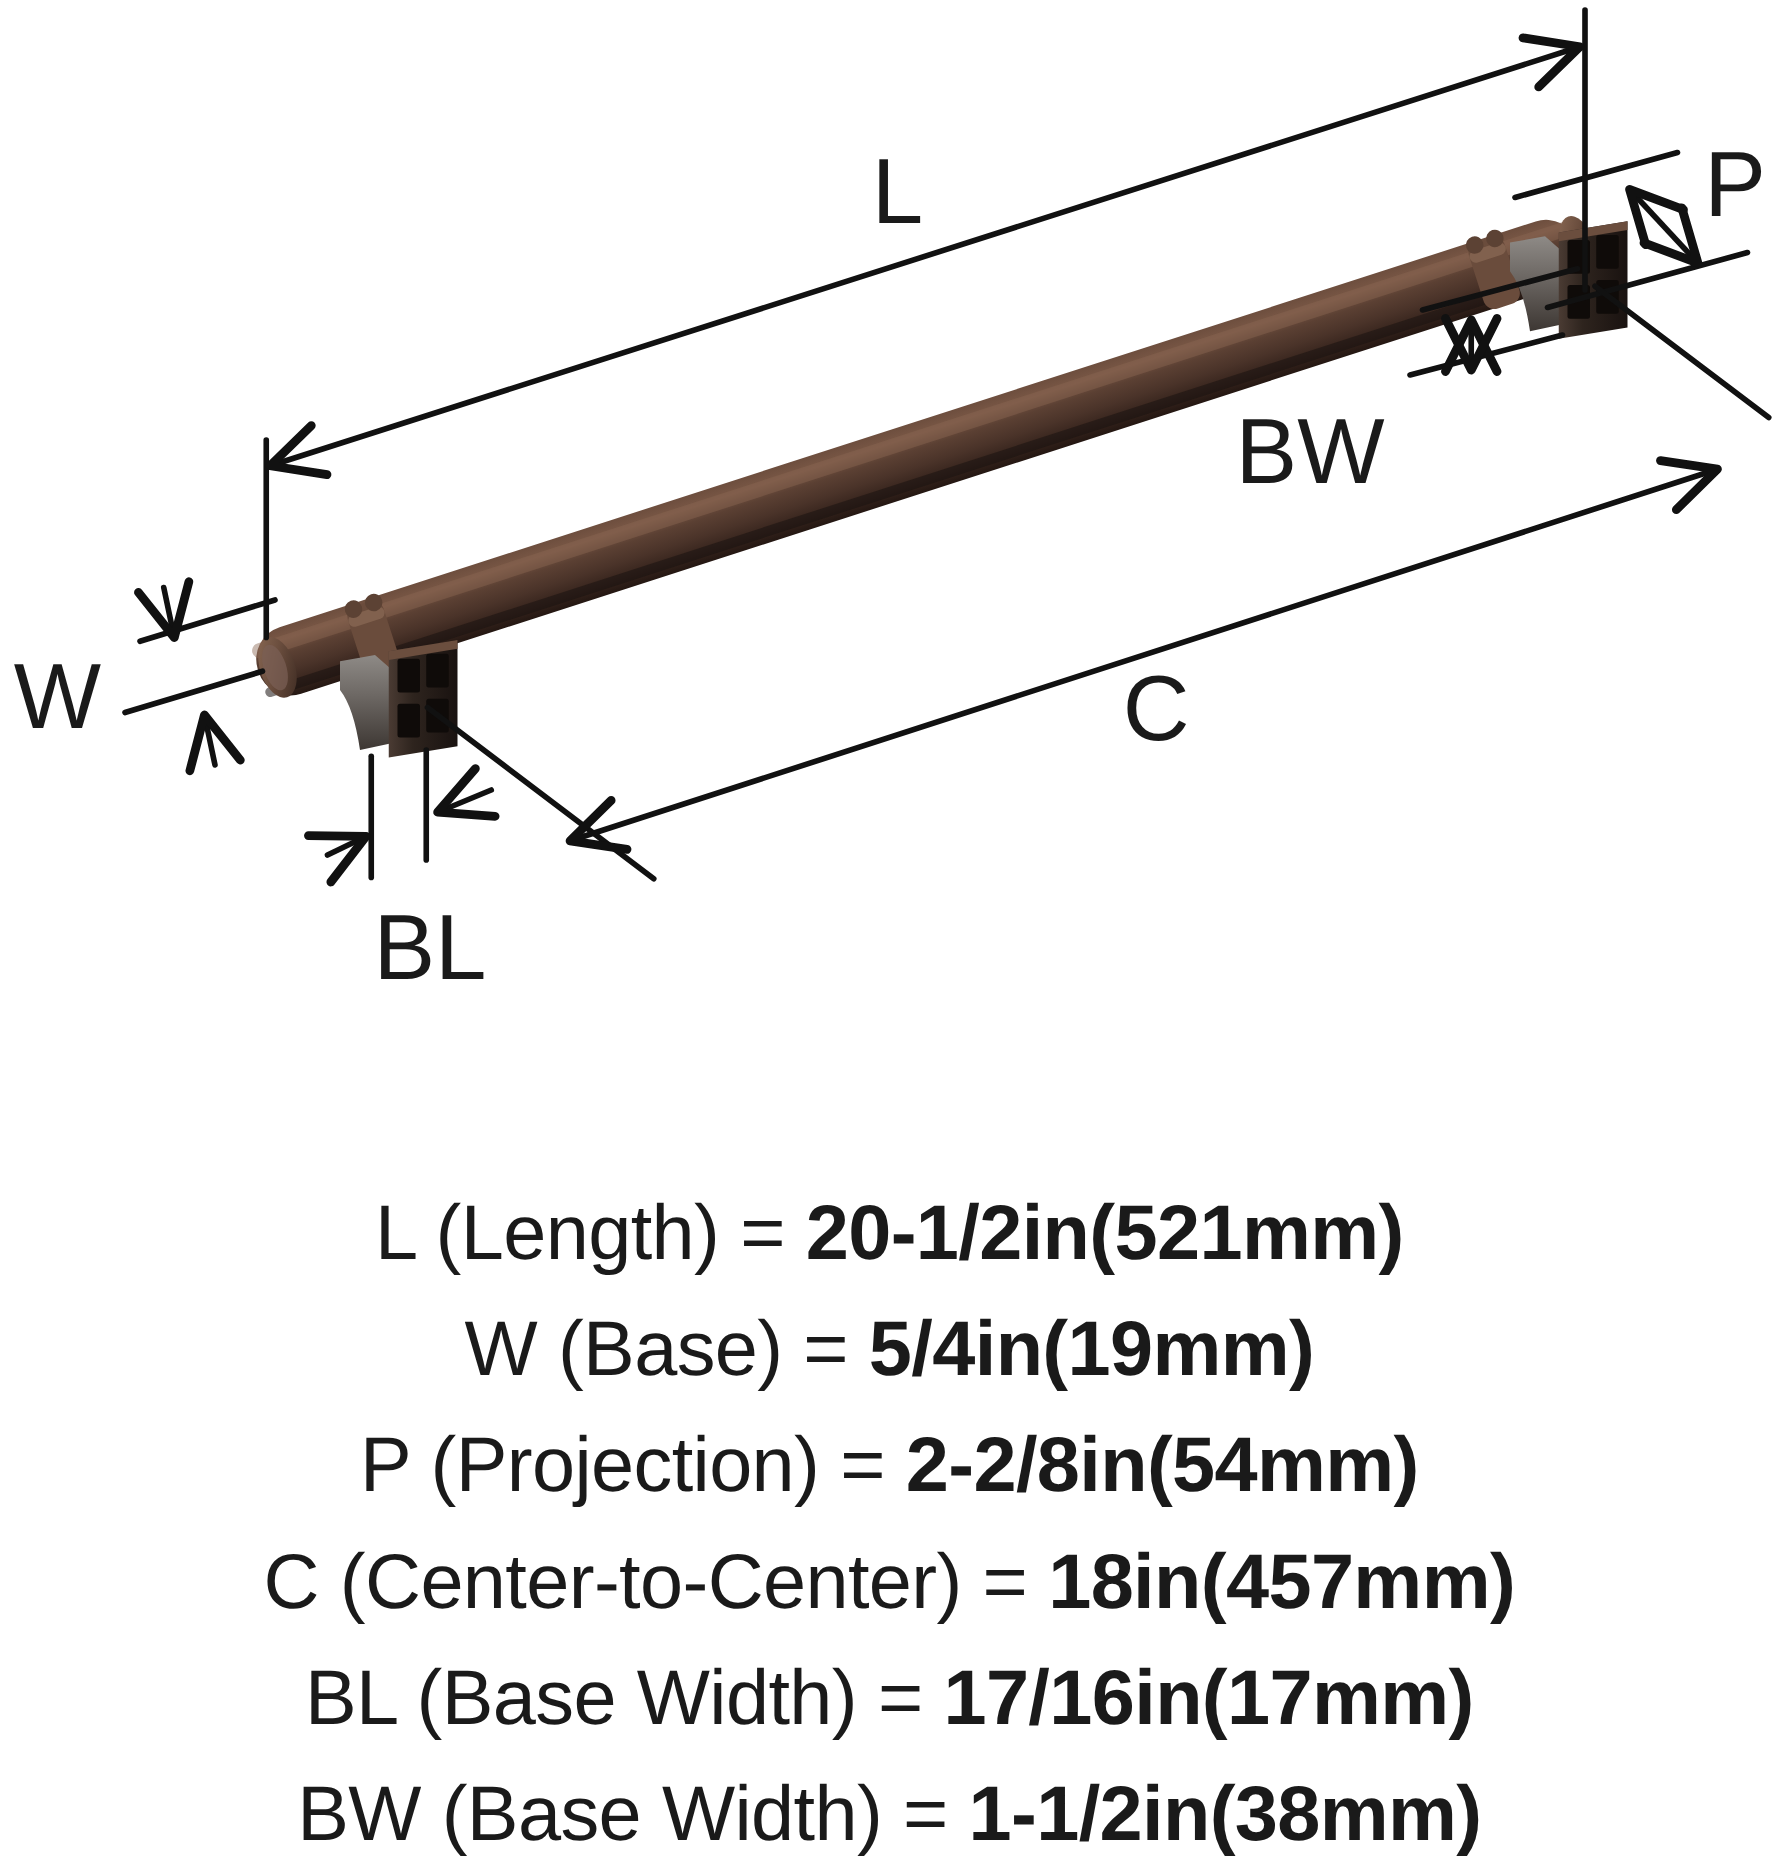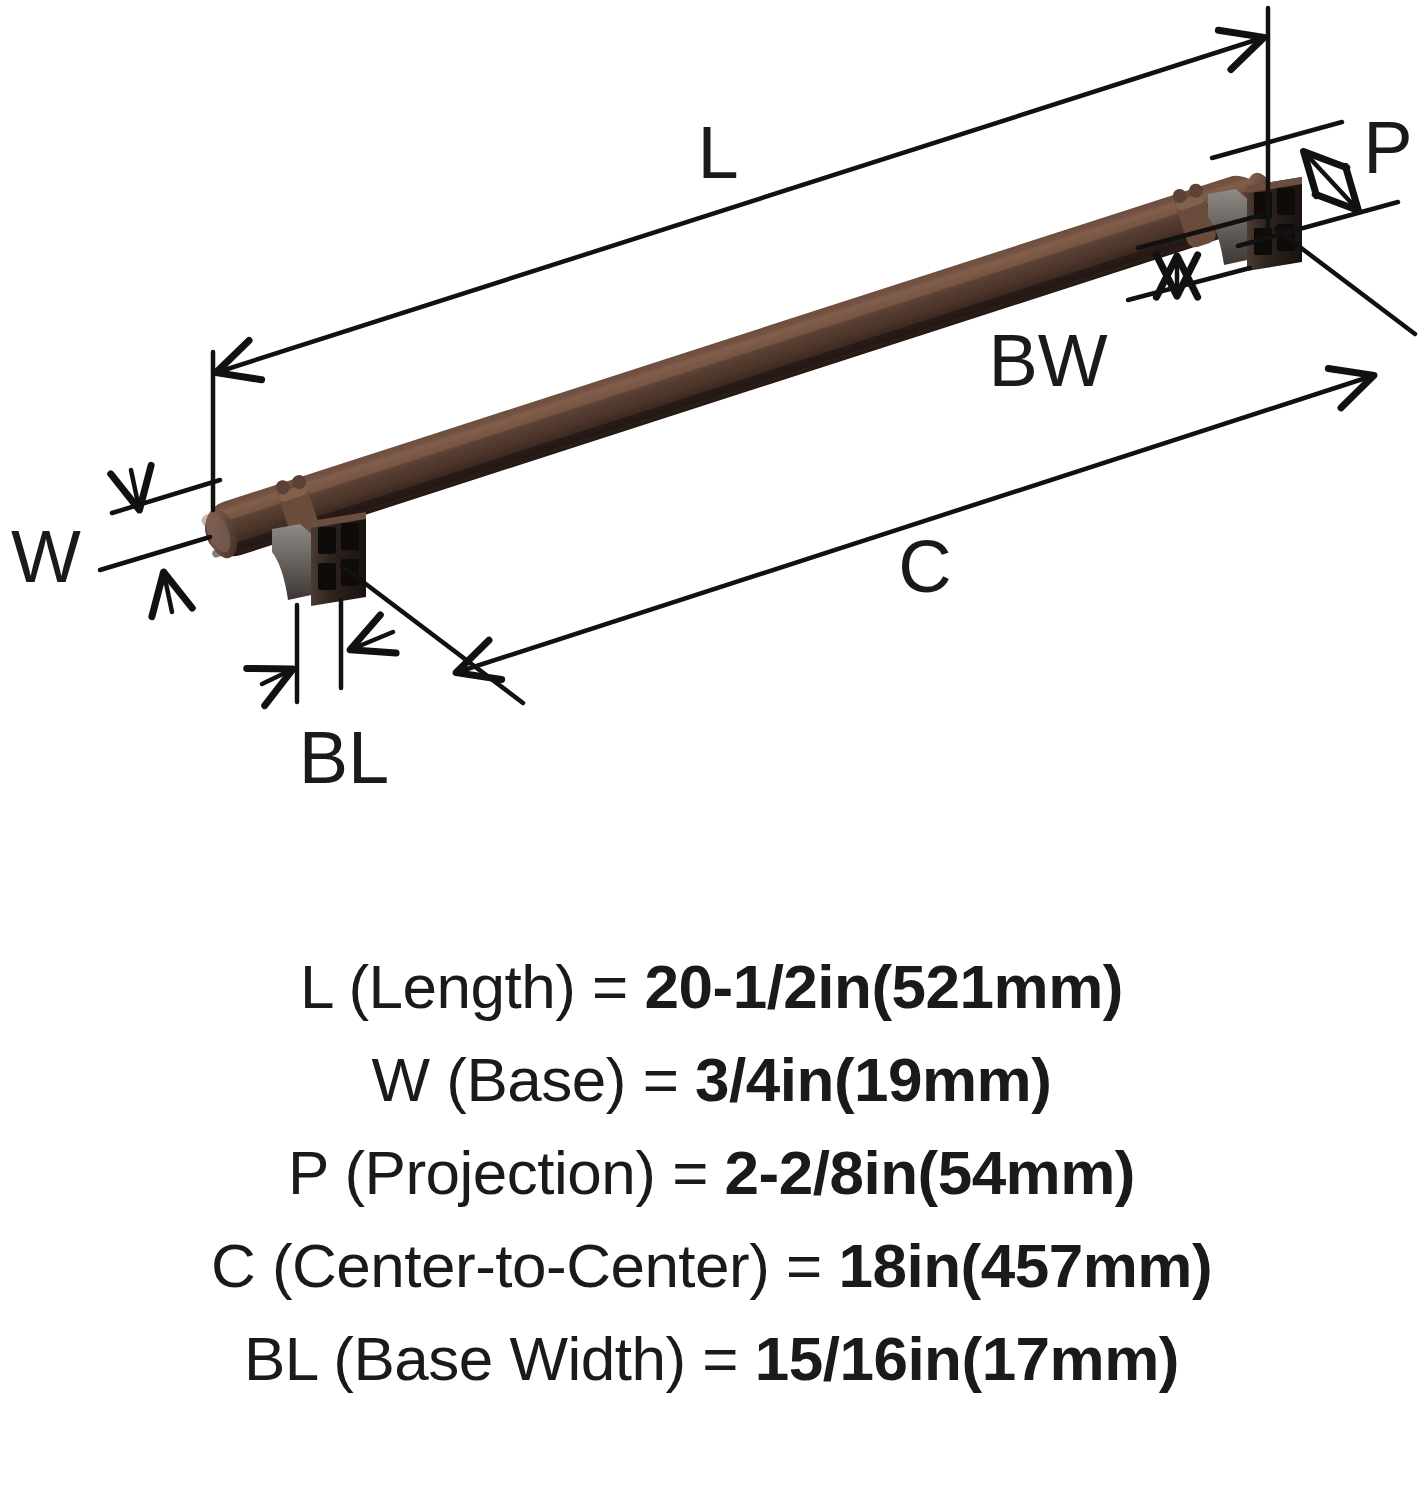--- a/index.html
+++ b/index.html
@@ -215,26 +215,29 @@
         <text class="dim-label" x="1048" y="386" font-size="74" text-anchor="middle">BW</text>
       </g>
     </svg>
   </div>
 
   <div class="legend">
     <div class="legend-line">
       <span class="lbl">L (Length) = </span><span class="val">20-1/2in(521mm)</span>
     </div>
     <div class="legend-line">
-      <span class="lbl">W (Base) = </span><span class="val">3/4in(19mm)</span>
+      <span class="lbl">W (Base) = </span><span class="val">5/4in(19mm)</span>
     </div>
     <div class="legend-line">
       <span class="lbl">P (Projection) = </span><span class="val">2-2/8in(54mm)</span>
     </div>
     <div class="legend-line">
       <span class="lbl">C (Center-to-Center) = </span><span class="val">18in(457mm)</span>
     </div>
     <div class="legend-line">
-      <span class="lbl">BL (Base Width) = </span><span class="val">15/16in(17mm)</span>
+      <span class="lbl">BL (Base Width) = </span><span class="val">17/16in(17mm)</span>
+    </div>
+    <div class="legend-line">
+      <span class="lbl">BW (Base Width) = </span><span class="val">1-1/2in(38mm)</span>
     </div>
   </div>
 
 </div>
 
 </body></html>

